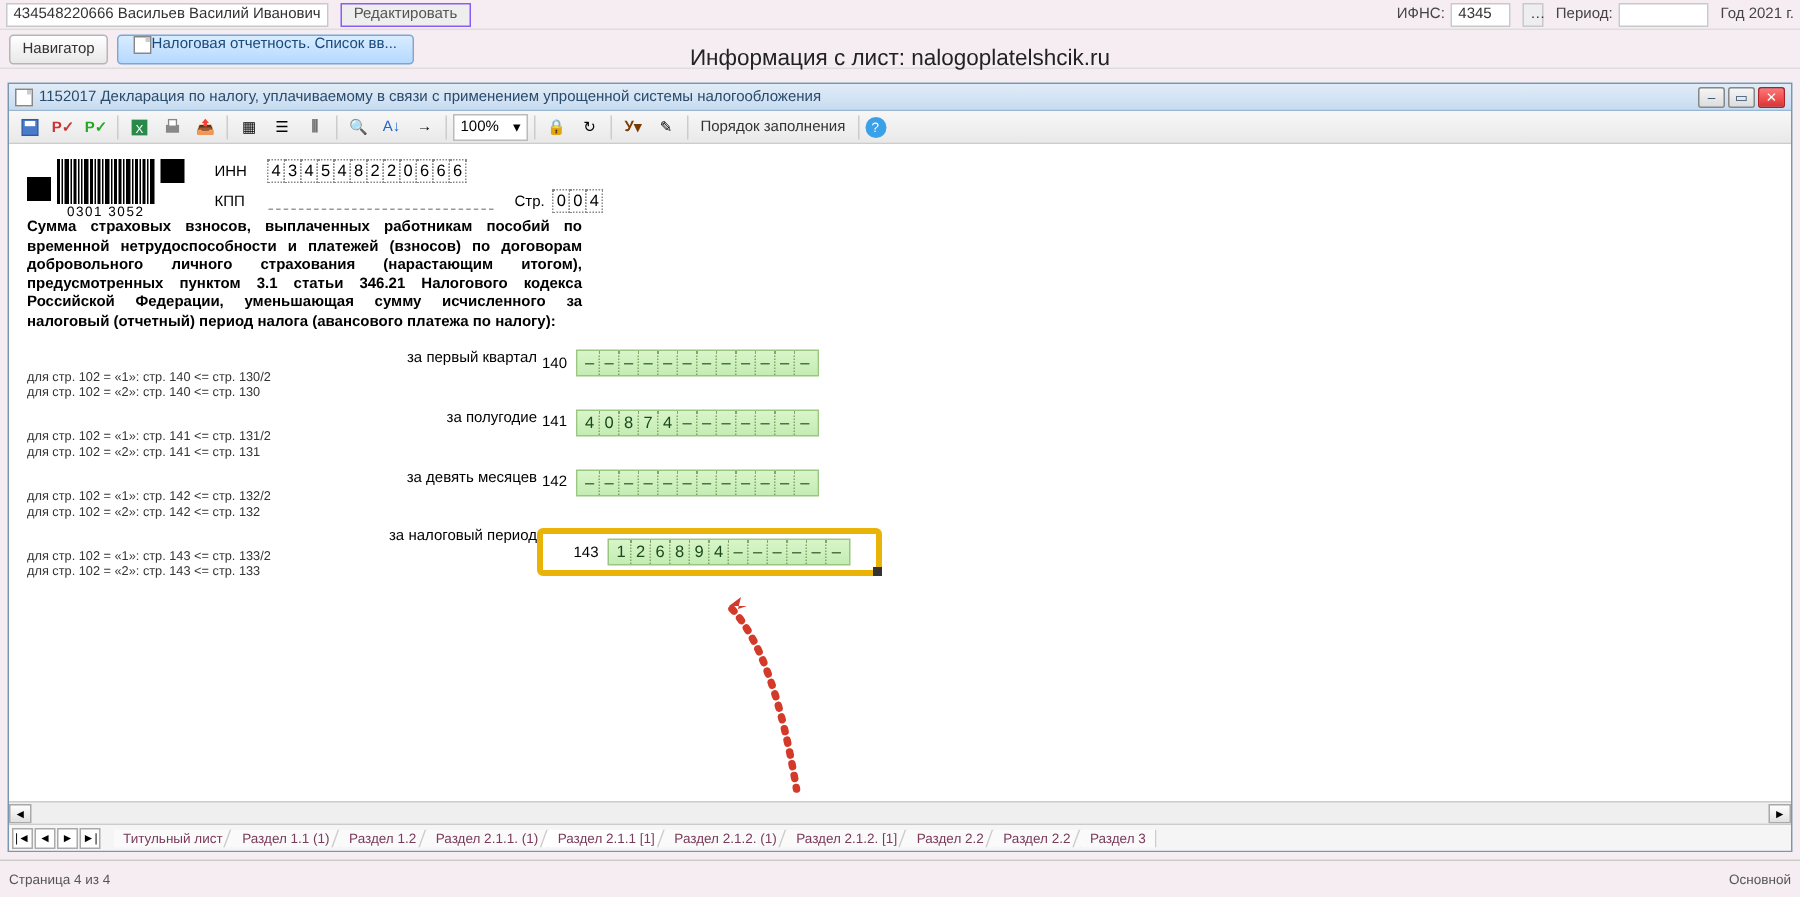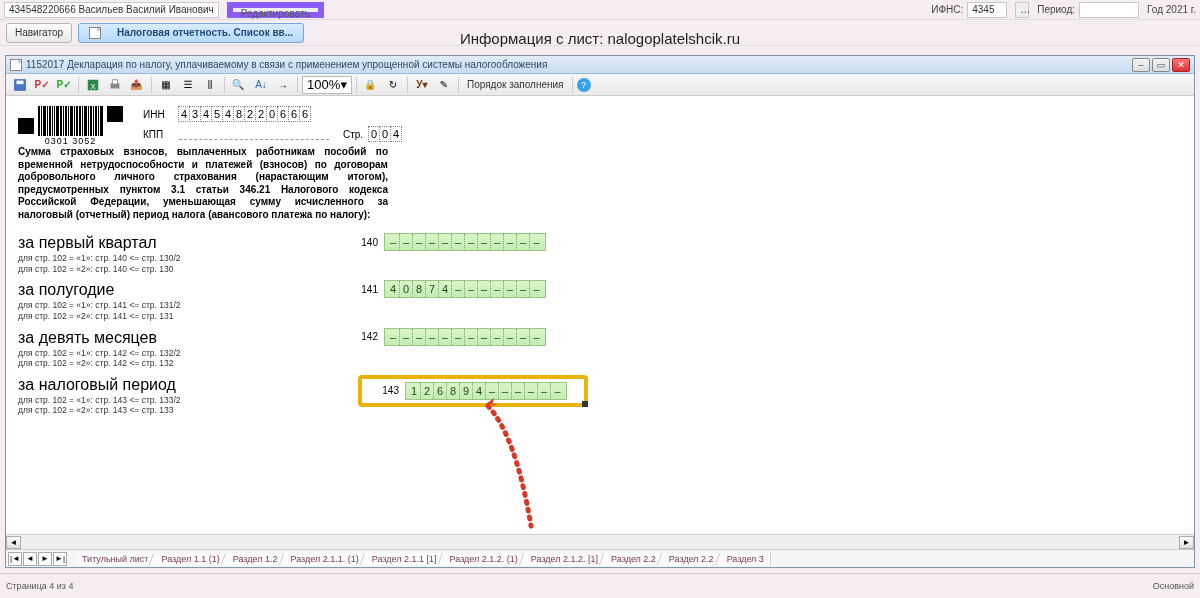--- a/index.html
+++ b/index.html
@@ -1,42 +1,42 @@
 <!DOCTYPE html>
 <html><head>
 <meta charset="utf-8">
 <style>
   * { box-sizing: border-box; margin: 0; padding: 0; }
   body { font-family: Tahoma, Arial, sans-serif; font-size: 11px; background: #f5edf2; width: 1200px; height: 598px; overflow: hidden; position: relative; }
   
   .top-bar { height: 20px; background: #f5edf2; display: flex; align-items: center; padding: 0 4px; border-bottom: 1px solid #ddd; }
   .top-field { background: #fff; border: 1px solid #c9c9c9; height: 16px; padding: 0 4px; margin-right: 4px; font-size: 10px; display: inline-flex; align-items: center; color: #333; }
-  .top-btn { background: #eee; border: 6px solid #8b5cf6; height: 16px; padding: 0 8px; font-size: 10px; color: #555; margin-left: 4px; }
+  .top-btn { background: #eee; border: 1px solid #8b5cf6; height: 16px; padding: 0 8px; font-size: 10px; color: #555; margin-left: 4px; }
   .top-right { margin-left: auto; display: flex; align-items: center; gap: 4px; }
   .top-label { font-size: 10px; color: #444; }
   
   .nav-bar { height: 26px; background: #f5edf2; display: flex; align-items: center; padding: 2px 6px; gap: 6px; border-bottom: 1px solid #ddd; }
   .nav-btn { background: linear-gradient(#fefefe,#e8e8e8); border: 1px solid #b5b5b5; border-radius: 3px; height: 20px; padding: 0 8px; font-size: 10px; color: #333; display: inline-flex; align-items: center; gap: 3px; }
-  .nav-tab { background: linear-gradient(#d8ecff,#b6d9ff); border: 1px solid #7aa7d6; border-radius: 3px; height: 20px; padding: 0 10px; font-size: 10px; color: #1a4a7a; display: inline-flex; align-items: center; gap: 16px; font-weight: bold; }
+  .nav-tab { background: linear-gradient(#d8ecff,#b6d9ff); border: 1px solid #7aa7d6; border-radius: 3px; height: 20px; padding: 0 10px; font-size: 10px; color: #1a4a7a; display: inline-flex; gap: 0; }
   .doc-icon { width: 12px; height: 12px; background: #fff; border: 1px solid #888; position: relative; }
   .doc-icon::after { content:''; position:absolute; top:0; right:0; width:3px; height:3px; background:#ccc; }
   
   .watermark { position: absolute; top: 30px; left: 0; right: 0; text-align: center; font-size: 15px; color: #222; pointer-events: none; z-index: 10; }
   
   .doc-window { position: absolute; top: 55px; left: 5px; right: 5px; bottom: 30px; background: #fff; border: 1px solid #7a96b0; }
   .doc-title { height: 18px; background: linear-gradient(#e1ecf7,#c7dcf1); border-bottom: 1px solid #9bb6d1; display: flex; align-items: center; padding: 0 4px; font-size: 10px; color: #2a4a6a; }
   .doc-title .doc-icon { margin-right: 4px; }
   .win-controls { margin-left: auto; display: flex; gap: 2px; }
   .win-btn { width: 18px; height: 14px; border: 1px solid #888; background: linear-gradient(#f5f5f5,#ddd); font-size: 9px; text-align: center; line-height: 12px; border-radius: 2px; }
   .win-close { background: linear-gradient(#f77,#d33); color: #fff; border-color: #a22; }
   
   .toolbar { height: 22px; background: linear-gradient(#f7f7f7,#e9e9e9); border-bottom: 1px solid #ccc; display: flex; align-items: center; padding: 0 4px; gap: 2px; }
   .tb-btn { width: 20px; height: 18px; border: 1px solid transparent; display: inline-flex; align-items: center; justify-content: center; font-size: 10px; border-radius: 2px; }
   .tb-sep { width: 1px; height: 16px; background: #ccc; margin: 0 2px; }
-  .tb-combo { height: 18px; border: 1px solid #bbb; background: #fff; padding: 0 4px; font-size: 13px; display: inline-flex; align-items: center; min-width: 50px; }
+  .tb-combo { height: 18px; border: 1px solid #bbb; background: #fff; padding: 0 4px; font-size: 10px; display: inline-flex; align-items: center; min-width: 50px; }
   .tb-text { font-size: 10px; color: #333; padding: 0 4px; }
   .help-icon { width: 14px; height: 14px; border-radius: 50%; background: #3aa0e8; color: #fff; font-size: 9px; text-align: center; line-height: 14px; }
   
   .content { position: absolute; top: 40px; left: 0; right: 0; bottom: 18px; background: #fff; overflow: hidden; padding: 10px 12px; }
   
   .header-row { display: flex; align-items: flex-start; gap: 20px; }
   .barcode-block { display: flex; align-items: center; gap: 4px; }
   .black-sq { width: 16px; height: 16px; background: #000; }
   .barcode { display: flex; flex-direction: column; align-items: center; }
   .bars { display: flex; height: 30px; gap: 1px; }
@@ -49,21 +49,21 @@
   .inn-label { width: 30px; text-align: left; font-size: 10px; }
   .digit-cells { display: flex; }
   .digit { width: 12px; height: 16px; border: 1px dotted #888; text-align: center; font-size: 11px; line-height: 14px; margin-left: -1px; }
   .dash-line { width: 150px; border-bottom: 1px dashed #999; height: 12px; }
   
   .long-text { font-size: 10px; font-weight: bold; line-height: 1.25; width: 370px; text-align: justify; }
   
   .rows-block { margin-top: 12px; }
   .form-row { display: flex; align-items: flex-start; margin-bottom: 6px; }
   .row-labels { width: 340px; font-size: 9px; line-height: 1.25; }
-  .row-labels .main { font-size: 16px; }
+  .row-labels .main { font-size: 10px; text-align: right; }
   .row-labels .sub { color: #333; font-size: 8.5px; }
   .row-num { width: 26px; font-size: 10px; text-align: right; padding-right: 6px; align-self: center; }
   .green-field { background: linear-gradient(#d8f5c8,#c5ecb4); border: 1px solid #9ac77f; height: 18px; display: flex; padding: 0 2px; }
   .gcell { width: 13px; height: 16px; border-right: 1px dotted #7fa868; text-align: center; font-size: 11px; line-height: 16px; color: #1a4a1a; }
   .gcell:last-child { border-right: none; }
   .red-outline { border: 4px solid #eab308; border-radius: 4px; padding: 3px 17px; display: inline-flex; align-items: center; position: relative;}
   .handle { position: absolute; right: -4px; bottom: -4px; width: 6px; height: 6px; background: #333; }
   
   .arrow-svg { position: absolute; top: 300px; left: 460px; pointer-events: none; }
   

